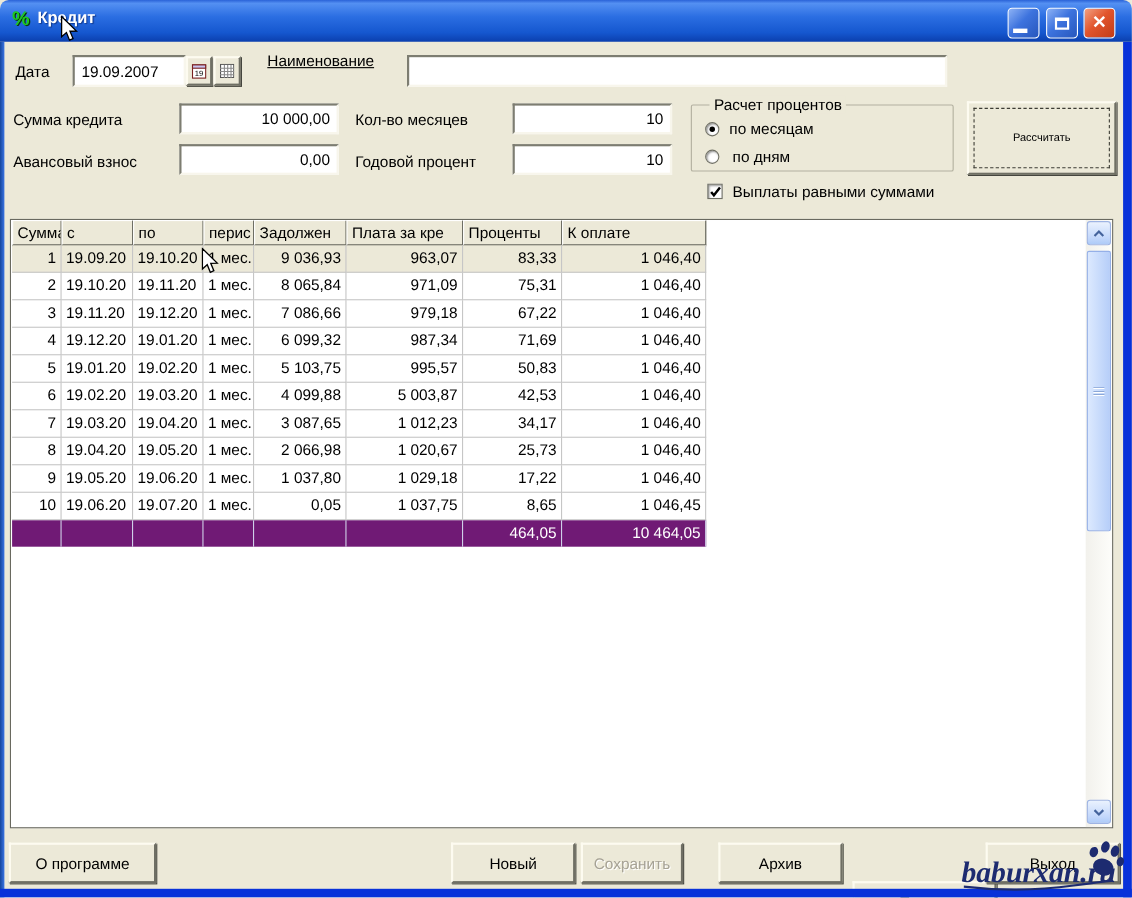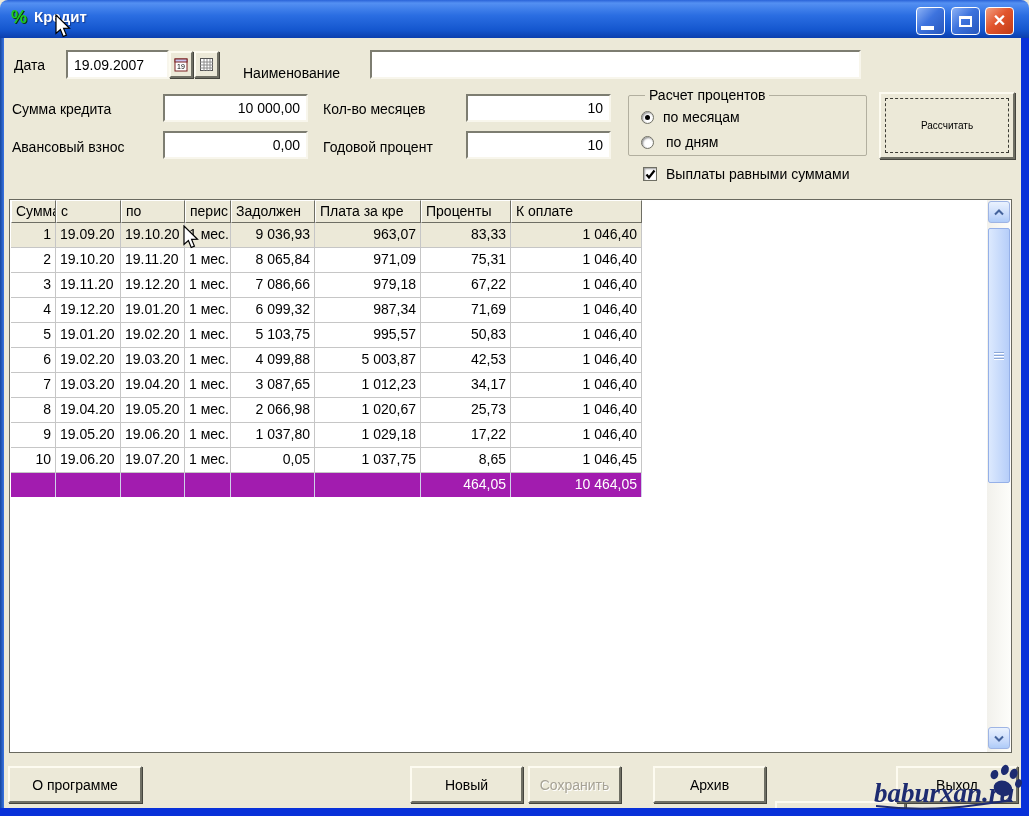--- a/index.html
+++ b/index.html
@@ -51,21 +51,21 @@
   .chk.checked svg { display:block; }
 
   
   .grid { position:absolute; left:9px; top:199px; width:1003px; height:554px; background:#fff; border:1px solid #69695f; overflow:hidden; }
   .hc { position:absolute; top:0; height:23px; background:#ECE9D8; border:1px solid; border-color:#fff #6e6e64 #6e6e64 #fff;
     padding:2px 4px; white-space:nowrap; overflow:hidden; box-shadow:0 1px 0 #45453e; }
   .grow { position:absolute; left:1px; display:flex; height:25px; }
   .cell { border-right:1px solid #c6c6c6; border-bottom:1px solid #c6c6c6; padding:3px 4px; white-space:nowrap; overflow:hidden; flex:0 0 auto; }
   .cell.r { text-align:right; }
   .grow.first { background:#ECE9D8; }
-  .grow.totals { background:#a21caf; color:#fff; height:24px; }
+  .grow.totals { background:#701a75; color:#fff; height:24px; }
   .grow.totals .cell { border-bottom:none; border-right-color:#cfcfe8; }
 
   
   .vsb { position:absolute; top:0; right:0; width:24px; height:552px; background:linear-gradient(90deg,#f2f1ec,#fdfdfa); }
   .vsb-btn { position:absolute; left:1px; width:22px; height:22px; border:1px solid #9eb4e4; border-radius:3px;
     background:linear-gradient(180deg,#eaf2fe 0%,#c4d8fb 70%,#aecbf8 100%); display:flex; align-items:center; justify-content:center; }
   .vsb-up { top:1px; } .vsb-dn { bottom:3px; }
   .vsb-thumb { position:absolute; left:1px; top:28px; width:22px; height:255px; border:1px solid #95b0e8; border-radius:2px;
     background:linear-gradient(90deg,#dce9fe,#b6cef9); }
   .vsb-thumb::after { content:''; position:absolute; left:5px; top:123px; width:10px; height:8px;
@@ -110,21 +110,21 @@
     <rect x="1" y="1" width="12" height="3" fill="#c8c4f0" stroke="#7a2020"></rect>
     <text x="3" y="11" font-size="7" fill="#000" font-family="Liberation Sans, sans-serif">19</text>
   </svg>
 </div>
 <div class="mini-btn raised" style="left:194px; top:51px; width:25px; height:27px;">
   <svg width="13" height="13" viewBox="0 0 13 13">
     <rect x="0.5" y="0.5" width="12" height="12" fill="#fff" stroke="#555"></rect>
     <path d="M0 4h13M0 7h13M0 10h13M4 1v12M7 1v12M10 1v12" stroke="#8a8a8a" stroke-width="1"></path>
   </svg>
 </div>
-<div class="lbl" style="left:243px; top:65px;">Наименование</div>
+<div class="lbl" style="left:243px; top:47px;text-decoration:underline;">Наименование</div>
 <div class="field" style="left:370px; top:50px; width:491px; height:29px;"></div>
 
 <div class="lbl" style="left:12px; top:101px;">Сумма кредита</div>
 <div class="field num" style="left:163px; top:94px; width:145px; height:28px;">10 000,00</div>
 <div class="lbl" style="left:323px; top:101px;">Кол-во месяцев</div>
 <div class="field num" style="left:466px; top:94px; width:145px; height:28px;">10</div>
 <div class="lbl" style="left:12px; top:139px;">Авансовый взнос</div>
 <div class="field num" style="left:163px; top:131px; width:145px; height:28px;">0,00</div>
 <div class="lbl" style="left:323px; top:139px;">Годовой процент</div>
 <div class="field num" style="left:466px; top:131px; width:145px; height:28px;">10</div>

